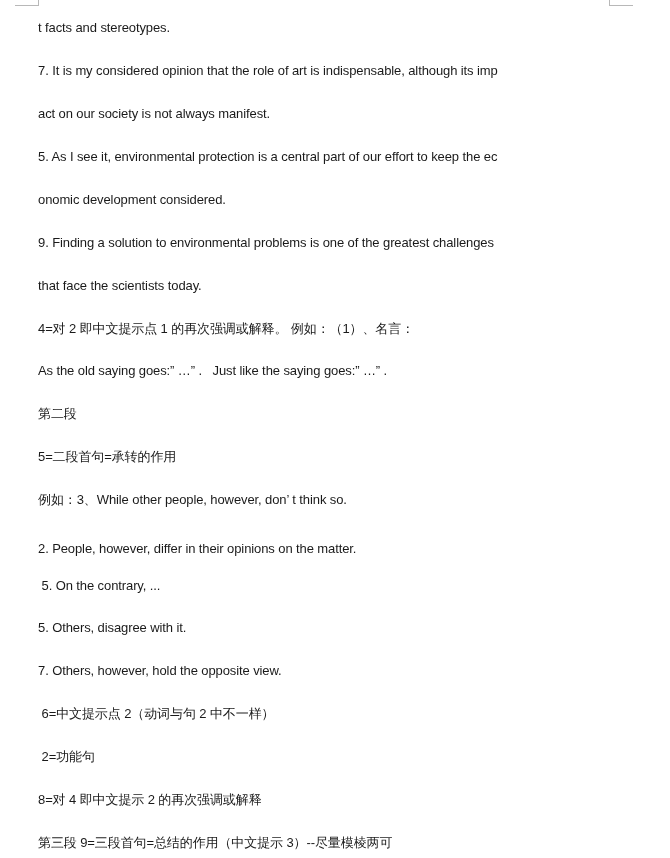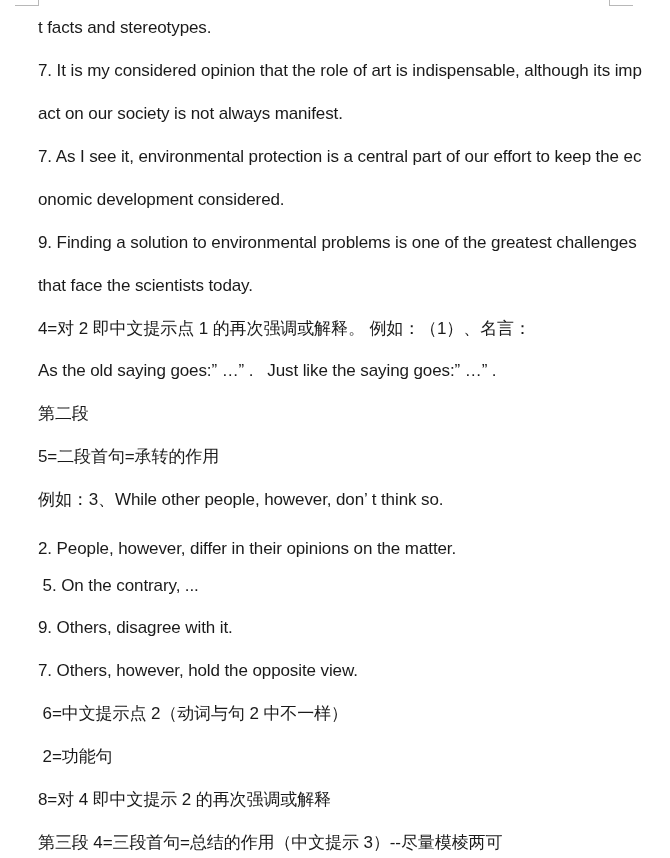--- a/index.html
+++ b/index.html
@@ -33,46 +33,46 @@
     }
     .page {
       position: absolute;
       left: 0;
       top: 0;
       width: 670px;
     }
     .line {
       position: absolute;
       left: 38px;
-      font-size: 17px;
+      font-size: 13px;
       line-height: 18px;
       white-space: pre;
       letter-spacing: -0.1px;
     }
   </style>
 </head>
 <body>
 
 <div class="corner-mark corner-left"></div>
 <div class="corner-mark corner-right"></div>
 
 <div class="page">
   <div class="line" style="top:19px">t facts and stereotypes.</div>
   <div class="line" style="top:62px">7. It is my considered opinion that the role of art is indispensable, although its imp</div>
   <div class="line" style="top:105px">act on our society is not always manifest.</div>
-  <div class="line" style="top:148px">7. As I see it, environmental protection is a central part of our effort to keep the ec</div>
+  <div class="line" style="top:148px">5. As I see it, environmental protection is a central part of our effort to keep the ec</div>
   <div class="line" style="top:191px">onomic development considered.</div>
   <div class="line" style="top:234px">9. Finding a solution to environmental problems is one of the greatest challenges</div>
   <div class="line" style="top:277px">that face the scientists today.</div>
   <div class="line" style="top:320px">4=对 2 即中文提示点 1 的再次强调或解释。 例如：（1）、名言：</div>
   <div class="line" style="top:362px">As the old saying goes:” …” .   Just like the saying goes:” …” .</div>
   <div class="line" style="top:405px">第二段</div>
   <div class="line" style="top:448px">5=二段首句=承转的作用</div>
   <div class="line" style="top:491px">例如：3、While other people, however, don’ t think so.</div>
   <div class="line" style="top:540px">2. People, however, differ in their opinions on the matter.</div>
   <div class="line" style="top:577px"> 5. On the contrary, ...</div>
-  <div class="line" style="top:619px">9. Others, disagree with it.</div>
+  <div class="line" style="top:619px">5. Others, disagree with it.</div>
   <div class="line" style="top:662px">7. Others, however, hold the opposite view.</div>
   <div class="line" style="top:705px"> 6=中文提示点 2（动词与句 2 中不一样）</div>
   <div class="line" style="top:748px"> 2=功能句</div>
   <div class="line" style="top:791px">8=对 4 即中文提示 2 的再次强调或解释</div>
-  <div class="line" style="top:834px">第三段 4=三段首句=总结的作用（中文提示 3）--尽量模棱两可</div>
+  <div class="line" style="top:834px">第三段 9=三段首句=总结的作用（中文提示 3）--尽量模棱两可</div>
 </div>
 
 </body></html>

